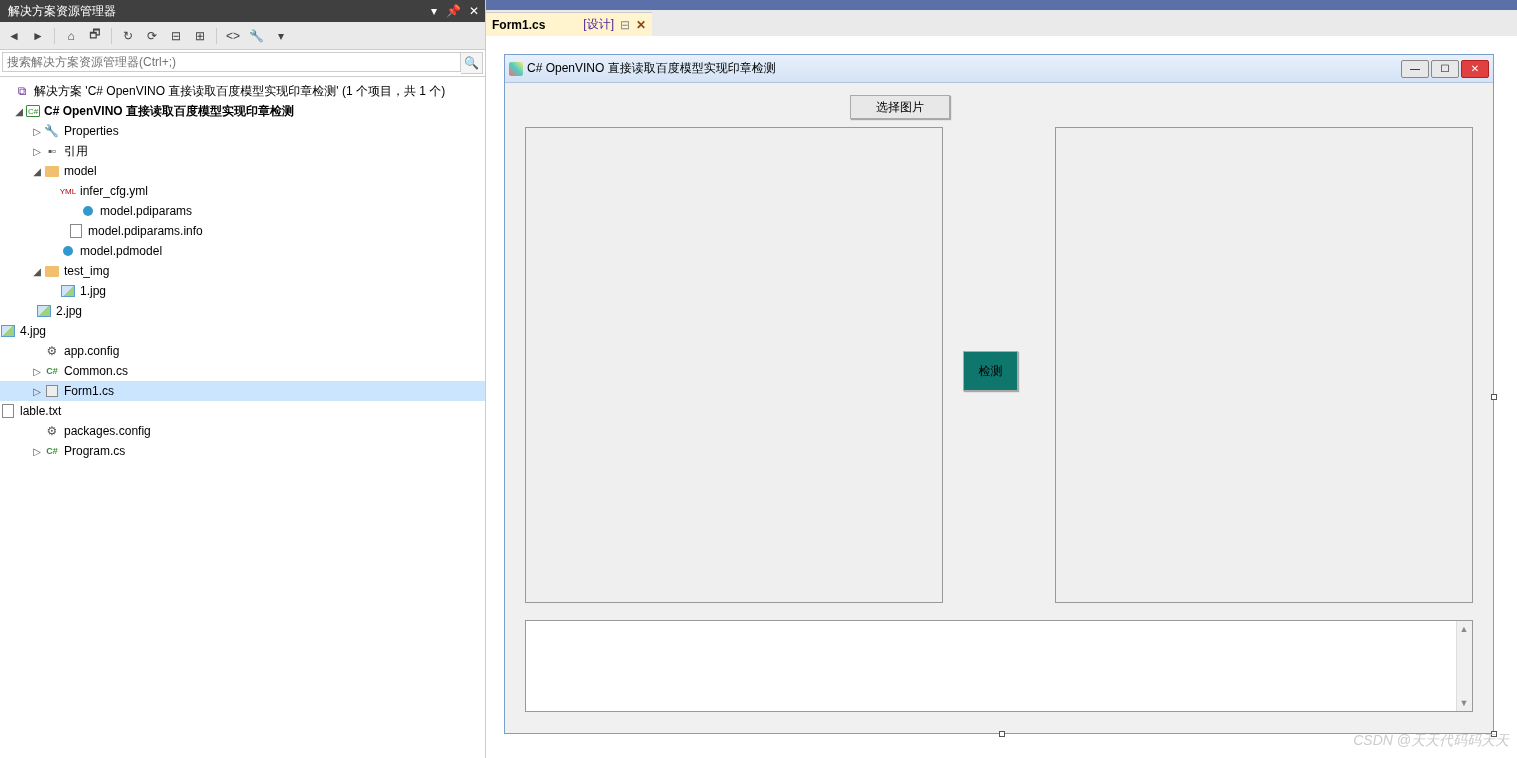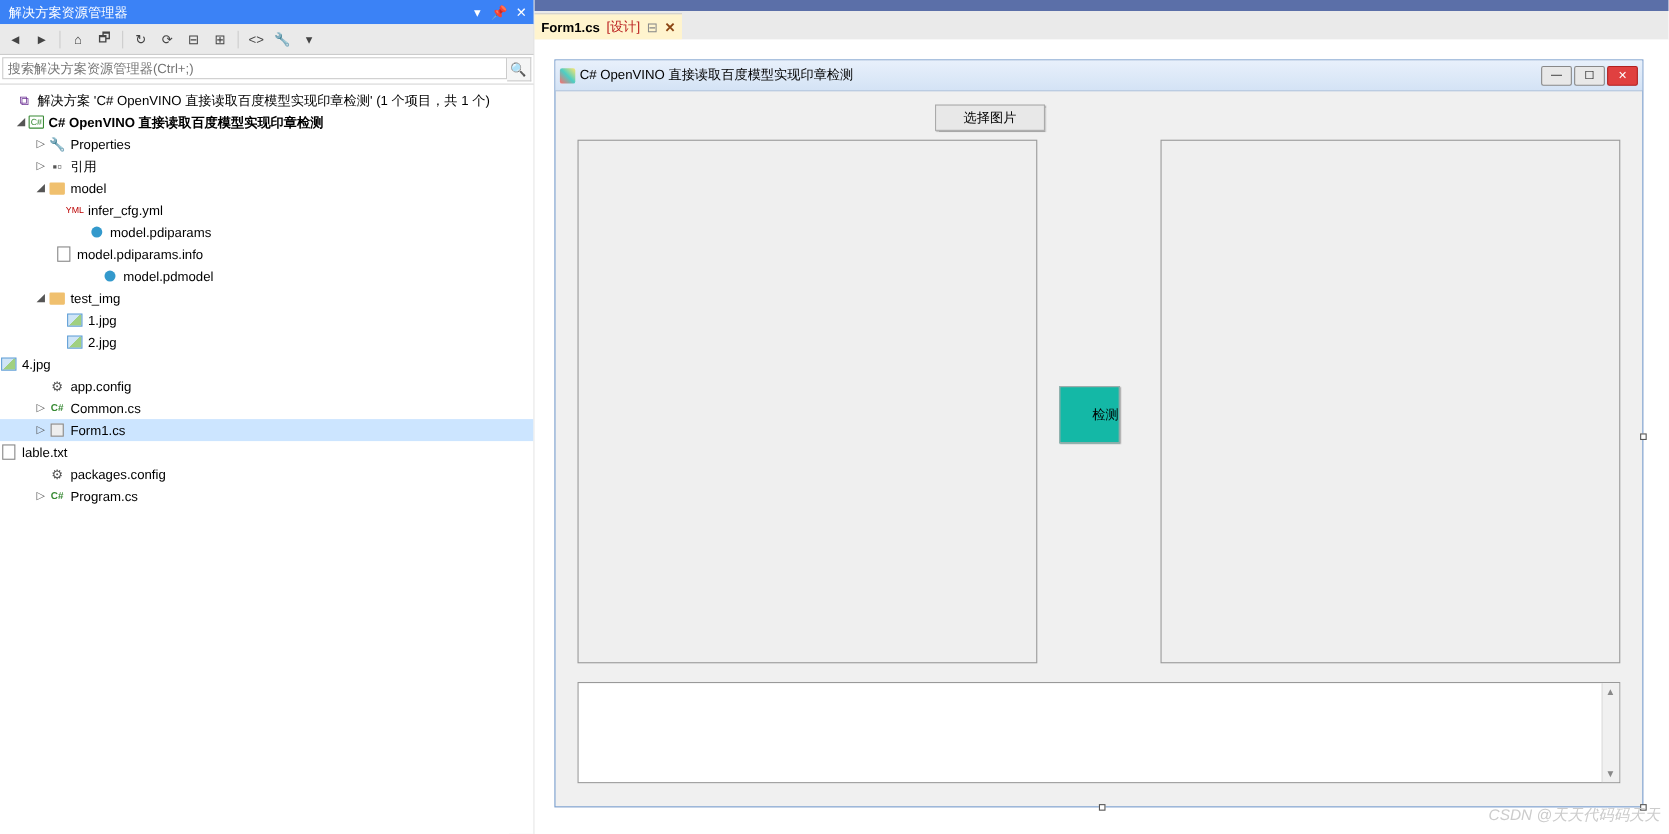--- a/index.html
+++ b/index.html
@@ -1,21 +1,21 @@
 <!DOCTYPE html>
 <html><head>
 <meta charset="utf-8">
 <style>
 * { margin: 0; padding: 0; box-sizing: border-box; font-family: "Microsoft YaHei", "Segoe UI", sans-serif; font-size: 12px; }
 body { background: #fff; overflow: hidden; }
 .root { display: flex; height: 758px; width: 1517px; }
 
 
 .sol-panel { width: 486px; background: #f5f5f5; border-right: 1px solid #ccc; display: flex; flex-direction: column; }
-.sol-header { background: #3b82f6; color: #fff; height: 22px; display: flex; align-items: center; justify-content: space-between; padding: 0 4px; }
+.sol-header { background: #404040; color: #fff; height: 22px; display: flex; align-items: center; justify-content: space-between; padding: 0 4px; }
 .sol-header-title { font-size: 12px; padding-left: 4px; }
 .sol-header-icons { display: flex; gap: 6px; align-items: center; }
 .sol-header-icons span { width: 14px; height: 14px; display: inline-flex; align-items: center; justify-content: center; color: #fff; cursor: pointer; }
 
 .sol-toolbar { height: 28px; background: #eaeaea; border-bottom: 1px solid #ccc; display: flex; align-items: center; gap: 4px; padding: 0 4px; }
 .tool-btn { width: 20px; height: 20px; display: inline-flex; align-items: center; justify-content: center; cursor: pointer; color: #444; }
 .tool-sep { width: 1px; height: 16px; background: #ccc; margin: 0 2px; }
 
 .search-row { display: flex; padding: 2px; border-bottom: 1px solid #ccc; background: #fff; }
 .search-input { flex: 1; height: 20px; border: 1px solid #ccc; padding: 0 4px; font-size: 12px; color: #888; }
@@ -41,38 +41,38 @@
 .ico-cs { color: #388a34; font-size: 9px; font-weight: bold; }
 .ico-form { width: 12px; height: 12px; border: 1px solid #888; background: #eee; }
 .ico-cfg { color: #555; }
 
 
 .doc-area { flex: 1; display: flex; flex-direction: column; background: #fff; }
 .top-menu-strip { height: 10px; background: #5b6fa8; }
 .tab-bar { height: 26px; background: #eaeaea; display: flex; align-items: flex-end; }
 .tab { background: #fff4ce; border-top: 1px solid #ccc; height: 24px; display: flex; align-items: center; padding: 0 6px; gap: 6px; }
 .tab-label { font-weight: bold; }
-.tab-sub { color: #b91c1c; }
+.tab-sub { color: #4c1d95; margin-left: 32px; }
 .tab-pin { color: #888; cursor: pointer; }
 .tab-close { color: #8b4513; cursor: pointer; font-weight: bold; }
 
 .designer { flex: 1; background: #fff; position: relative; padding: 18px 6px 6px 18px; }
 .winform { width: 990px; height: 680px; border: 1px solid #7a9fcf; background: #f0f0f0; position: relative; }
 .winform-title { height: 28px; background: linear-gradient(#e8f0fb,#d4e3f5); border-bottom: 1px solid #b0c4de; display: flex; align-items: center; justify-content: space-between; padding: 0 4px; }
 .winform-title-left { display: flex; align-items: center; gap: 4px; }
 .winform-ico { width: 14px; height: 14px; background: linear-gradient(45deg,#ff6b6b,#4ecdc4,#ffe66d); border-radius: 2px; }
 .winform-ctl { display: flex; gap: 2px; }
 .wctl { width: 28px; height: 18px; border: 1px solid #888; background: #e8e8e8; display: flex; align-items: center; justify-content: center; font-size: 10px; cursor: pointer; border-radius: 2px; }
 .wctl.close { background: #e04040; color: #fff; border-color: #b02020; }
 
 .form-body { position: relative; height: calc(100% - 28px); }
 .btn-select { position: absolute; top: 12px; left: 345px; width: 100px; height: 24px; background: #e8e8e8; border: 1px solid #aaa; box-shadow: 1px 1px 1px rgba(0,0,0,.3); display: flex; align-items: center; justify-content: center; }
 .pic-left { position: absolute; top: 44px; left: 20px; width: 418px; height: 476px; border: 1px solid #999; background: #efefef; }
 .pic-right { position: absolute; top: 44px; right: 20px; width: 418px; height: 476px; border: 1px solid #999; background: #efefef; }
-.btn-detect { position: absolute; top: 268px; left: 458px; width: 55px; height: 52px; border: 1px solid #aaa; box-shadow: 1px 1px 1px rgba(0,0,0,.3); background: #14b8a6; display: flex; align-items: center; justify-content: flex-end; }
+.btn-detect { position: absolute; top: 268px; left: 458px; width: 55px; height: 40px; border: 1px solid #aaa; box-shadow: 1px 1px 1px rgba(0,0,0,.3); background: #0f766e; display: flex; align-items: center; justify-content: center; }
 .txt-output { position: absolute; left: 20px; top: 537px; right: 20px; height: 92px; background: #fff; border: 1px solid #999; }
 .txt-output .scrollbar { position: absolute; right: 0; top: 0; bottom: 0; width: 16px; background: #f0f0f0; border-left: 1px solid #ddd; }
 .txt-output .sb-up, .txt-output .sb-down { position: absolute; right: 0; width: 16px; height: 16px; display: flex; align-items: center; justify-content: center; color: #888; font-size: 9px; }
 .txt-output .sb-up { top: 0; }
 .txt-output .sb-down { bottom: 0; }
 
 .sel-handle { position: absolute; width: 6px; height: 6px; background: #fff; border: 1px solid #555; }
 
 .watermark { position: fixed; right: 8px; bottom: 8px; color: #ccc; font-size: 14px; font-style: italic; }
 </style>
@@ -141,46 +141,46 @@
       <div class="tree-row" style="padding-left:60px">
         <span class="tree-icon ico-yml">YML</span>
         <span class="tree-label">infer_cfg.yml</span>
       </div>
       <div class="tree-row" style="padding-left:80px">
         <span class="tree-icon">
             <span class="ico-blob"></span>
           </span>
         <span class="tree-label">model.pdiparams</span>
       </div>
-      <div class="tree-row" style="padding-left:50px">
+      <div class="tree-row" style="padding-left:68px">
         <span class="tree-icon">
             <span class="ico-file"></span>
           </span>
         <span class="tree-label">model.pdiparams.info</span>
       </div>
-      <div class="tree-row" style="padding-left:92px">
+      <div class="tree-row" style="padding-left:60px">
         <span class="tree-icon">
             <span class="ico-blob"></span>
           </span>
         <span class="tree-label">model.pdmodel</span>
       </div>
       <div class="tree-row" style="padding-left:30px">
         <span class="tree-arrow">◢</span>
         <span class="tree-icon">
             <span class="ico-folder"></span>
           </span>
         <span class="tree-label">test_img</span>
       </div>
       <div class="tree-row" style="padding-left:60px">
         <span class="tree-icon">
             <span class="ico-img"></span>
           </span>
         <span class="tree-label">1.jpg</span>
       </div>
-      <div class="tree-row" style="padding-left:60px">
+      <div class="tree-row" style="padding-left:36px">
         <span class="tree-icon">
             <span class="ico-img"></span>
           </span>
         <span class="tree-label">2.jpg</span>
       </div>
       <div class="tree-row" style="">
         <span class="tree-icon">
             <span class="ico-img"></span>
           </span>
         <span class="tree-label">4.jpg</span>

